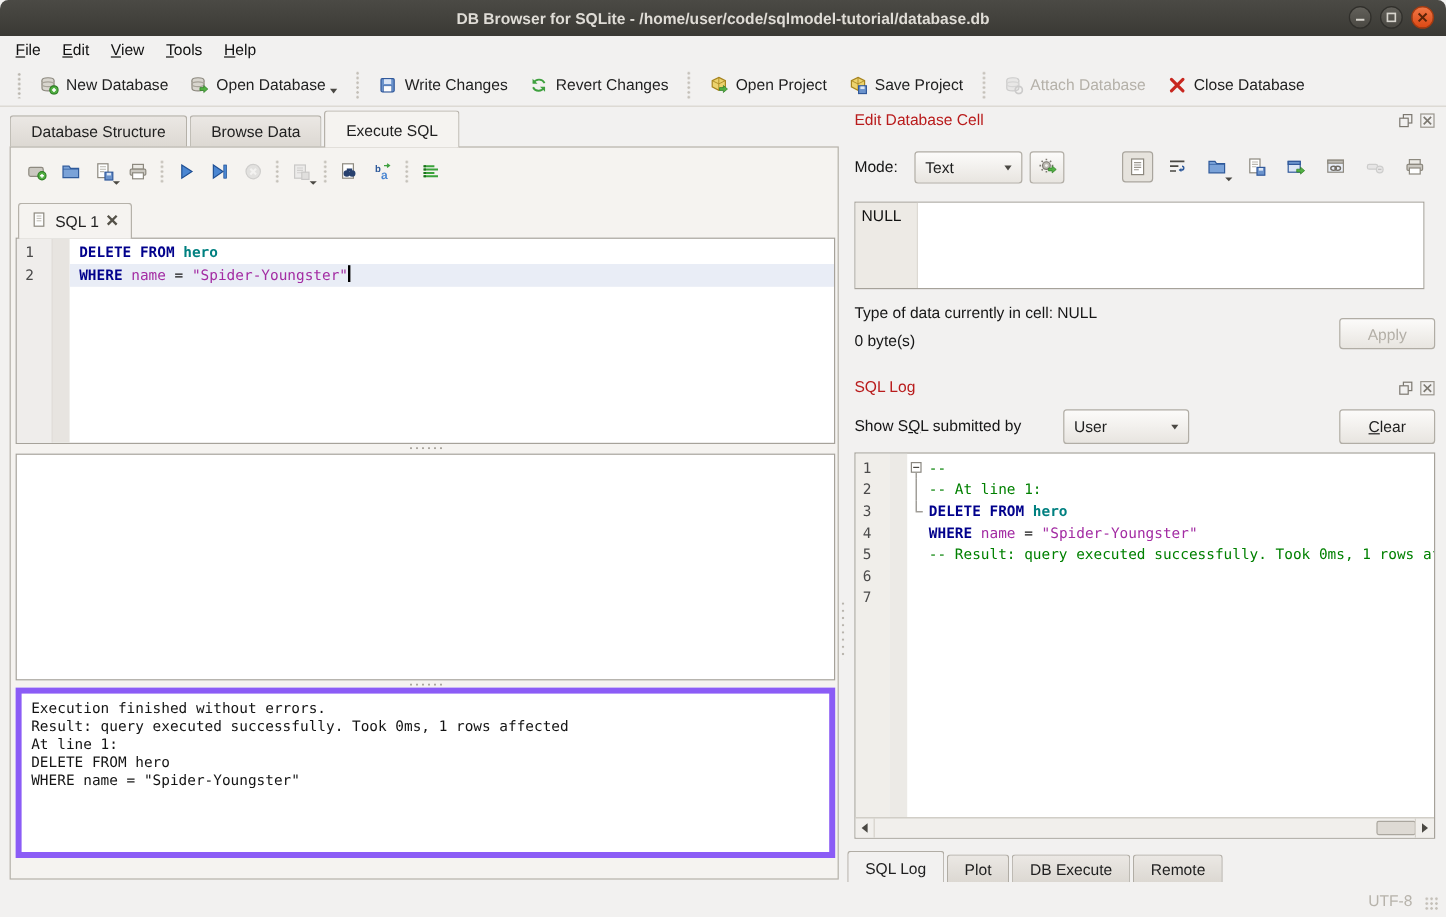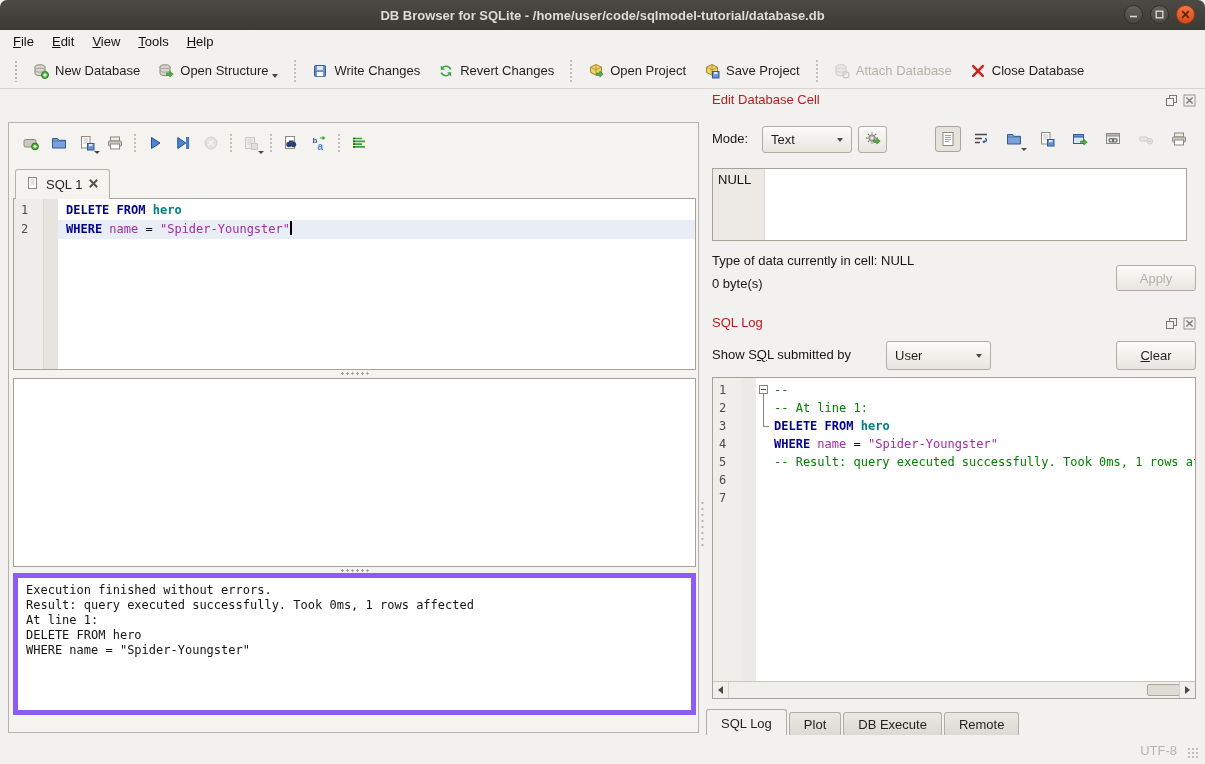--- a/index.html
+++ b/index.html
@@ -190,21 +190,21 @@
       </div>
       <div class="tbtn">
         <span style="display: flex;">
           <svg width="16" height="16" viewBox="0 0 16 16">
             <ellipse cx="7" cy="4" rx="5" ry="2.2" fill="#d8d5ce" stroke="#8d897f"></ellipse>
             <path d="M2 4v6.5c0 1.2 2.2 2.2 5 2.2s5-1 5-2.2V4" fill="#d8d5ce" stroke="#8d897f"></path>
             <ellipse cx="7" cy="7.2" rx="5" ry="2" fill="none" stroke="#a7a399"></ellipse>
             <path d="M8.6 10h3.2V8.3l3.4 2.9-3.4 2.9v-1.7H8.6z" fill="#52b043" stroke="#2e7d24" stroke-width=".6"></path>
           </svg>
         </span>
-        <span>Open Structure</span>
+        <span>Open Database</span>
         <span class="caret"></span>
       </div>
       <div class="tsep"></div>
       <div class="tbtn">
         <span style="display: flex;">
           <svg width="16" height="16" viewBox="0 0 16 16">
             <rect x="2.5" y="2.5" width="11" height="11" rx="1" fill="#6b93cc" stroke="#31599b"></rect>
             <rect x="5" y="3" width="6" height="4" fill="#dce6f5"></rect>
             <rect x="4.5" y="8.5" width="7" height="5" fill="#fdfdfd" stroke="#31599b" stroke-width=".5"></rect>
           </svg>
@@ -261,20 +261,25 @@
       <div class="tbtn">
         <span style="display: flex;">
           <svg width="16" height="16" viewBox="0 0 16 16">
             <path d="M3.2 3.2l9.6 9.6M12.8 3.2L3.2 12.8" stroke="#c8271f" stroke-width="2.6" stroke-linecap="round"></path>
           </svg>
         </span>
         <span>Close Database</span>
       </div>
     </div>
 
+  <div class="main-tabs" id="main-tabs">
+      <div class="mtab">Database Structure</div>
+      <div class="mtab">Browse Data</div>
+      <div class="mtab active">Execute SQL</div>
+    </div>
 
   <div class="left-frame">
     <div class="sql-toolbar" id="sql-toolbar">
         <div class="itbtn">
           <span style="display: flex;">
             <svg width="16" height="16" viewBox="0 0 16 16">
               <rect x="1" y="4.5" width="12" height="7.5" rx="1.5" fill="#cbc8c1" stroke="#8d897f"></rect>
               <circle cx="12" cy="11.5" r="3.4" fill="#52b043" stroke="#2e7d24"></circle>
               <path d="M12 9.9v3.2M10.4 11.5h3.2" stroke="#fff" stroke-width="1.2"></path>
             </svg>

